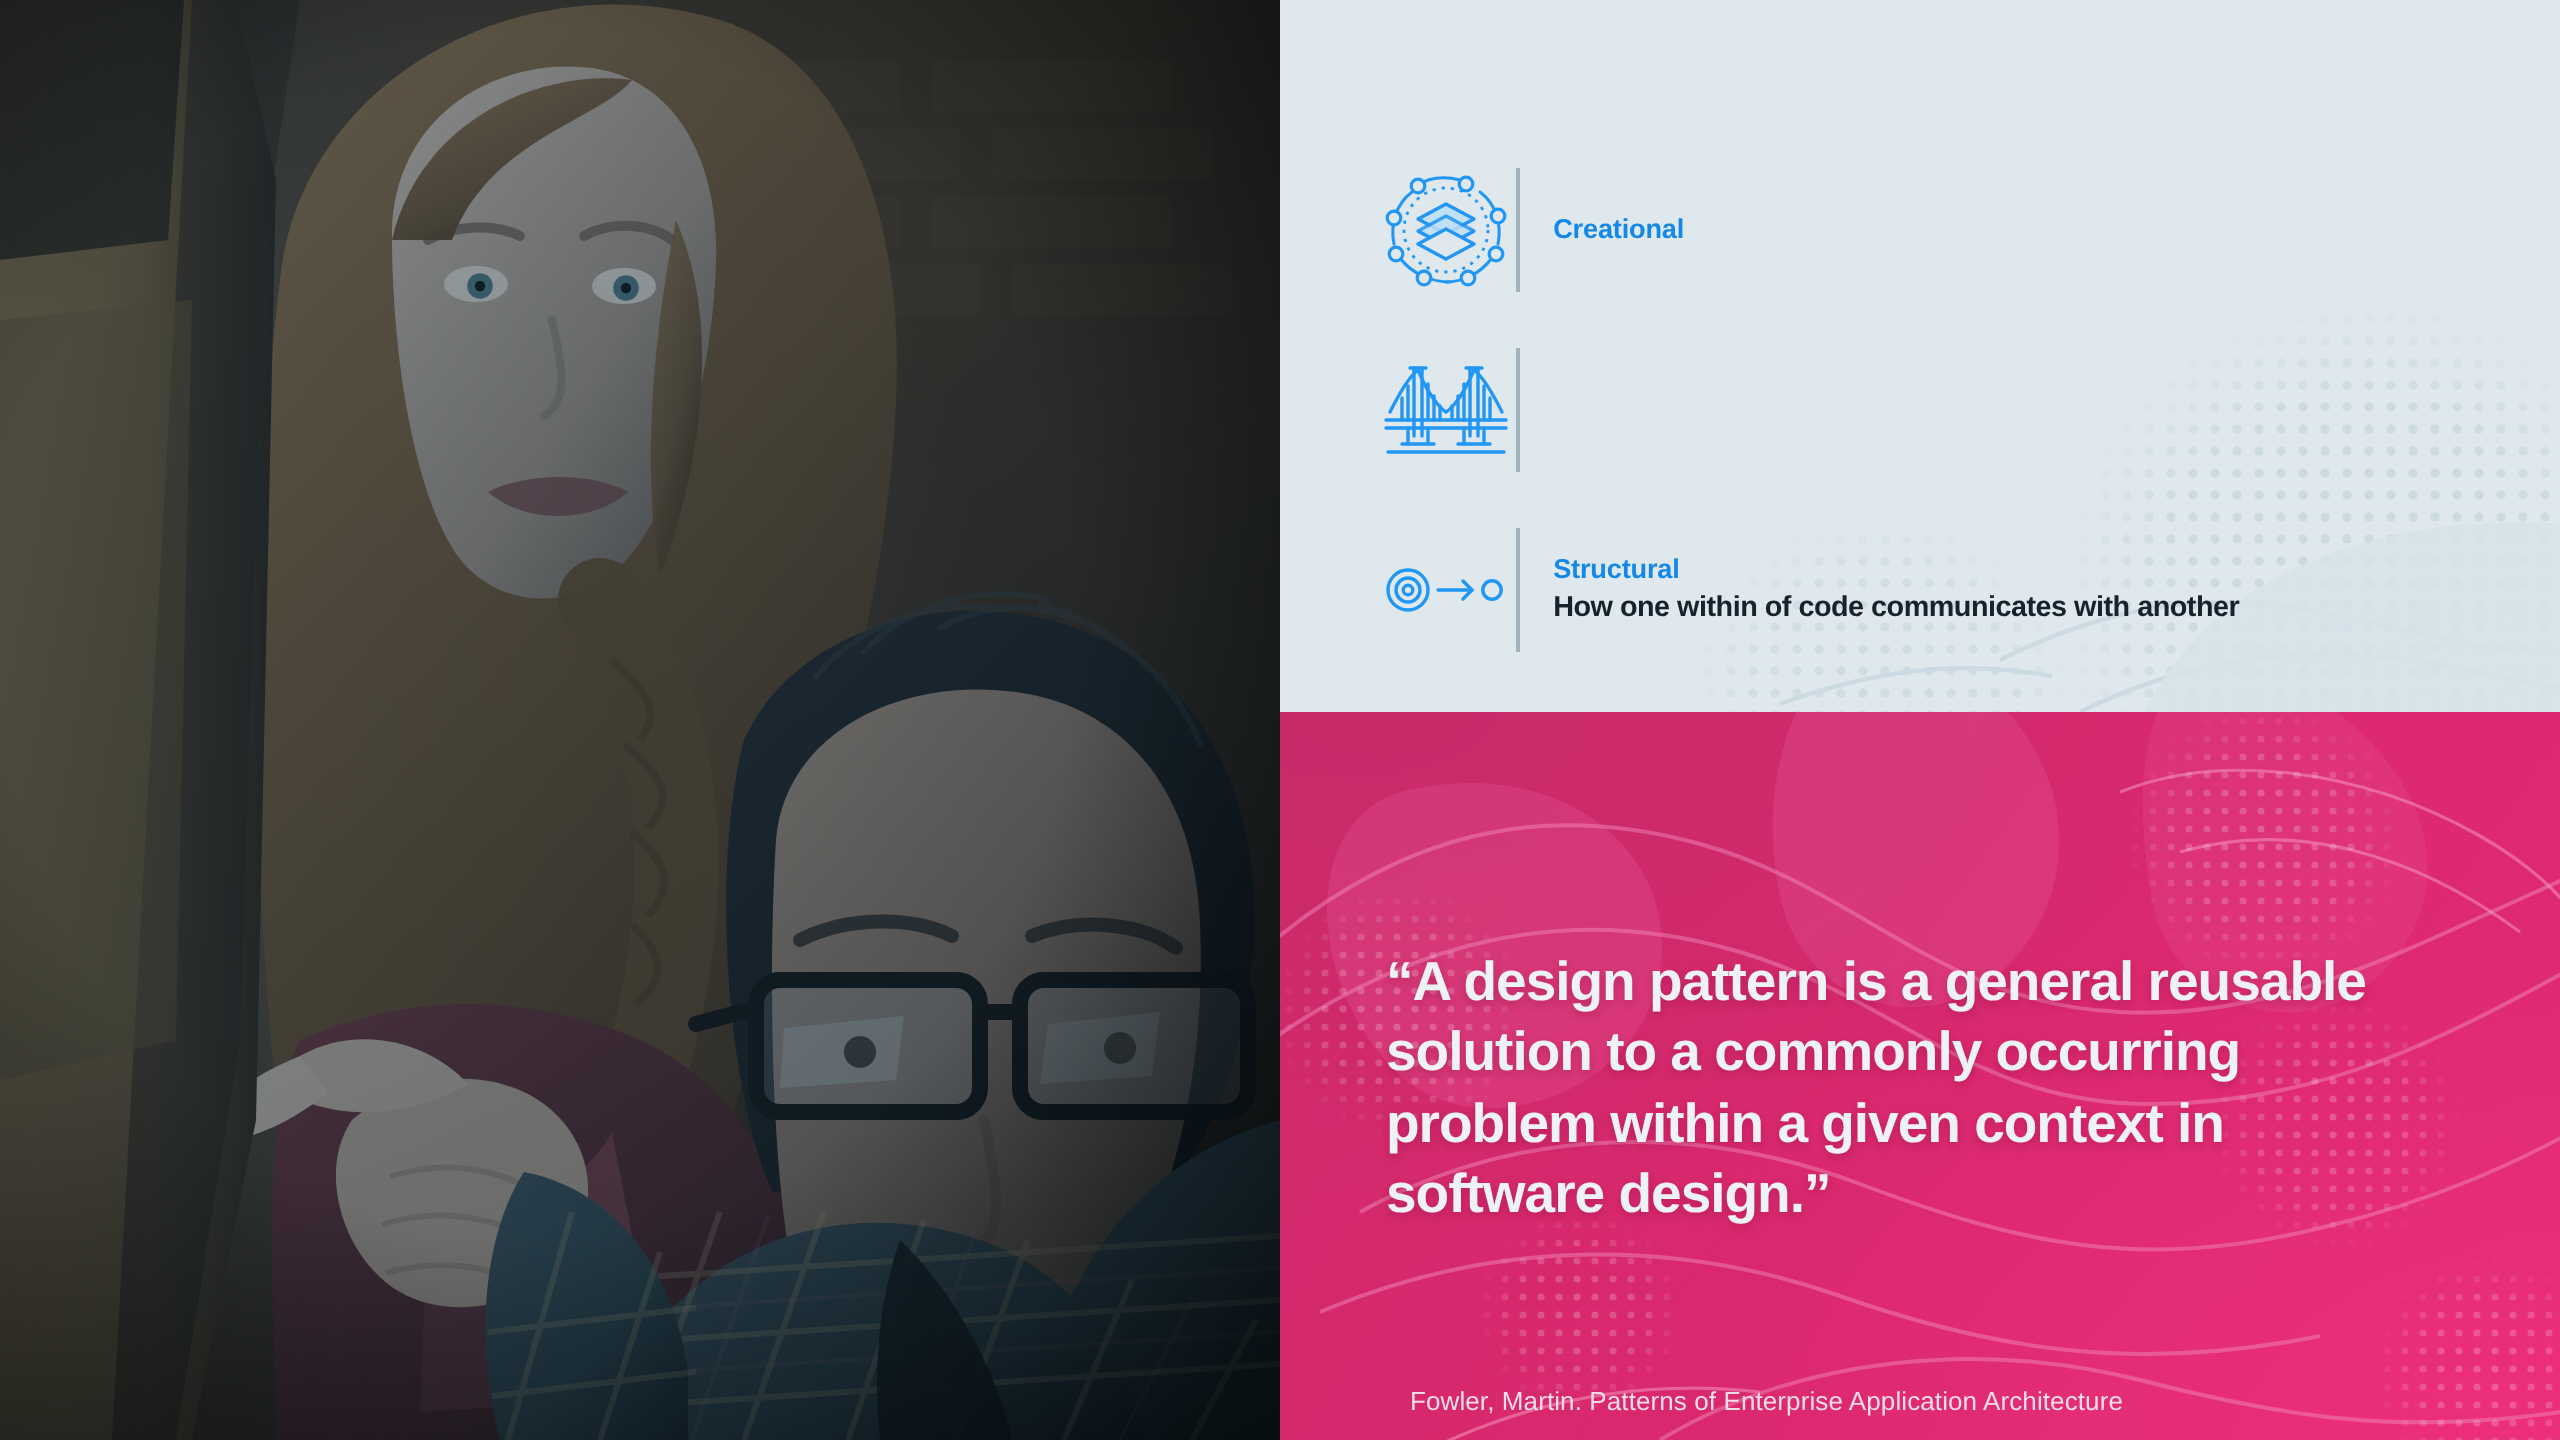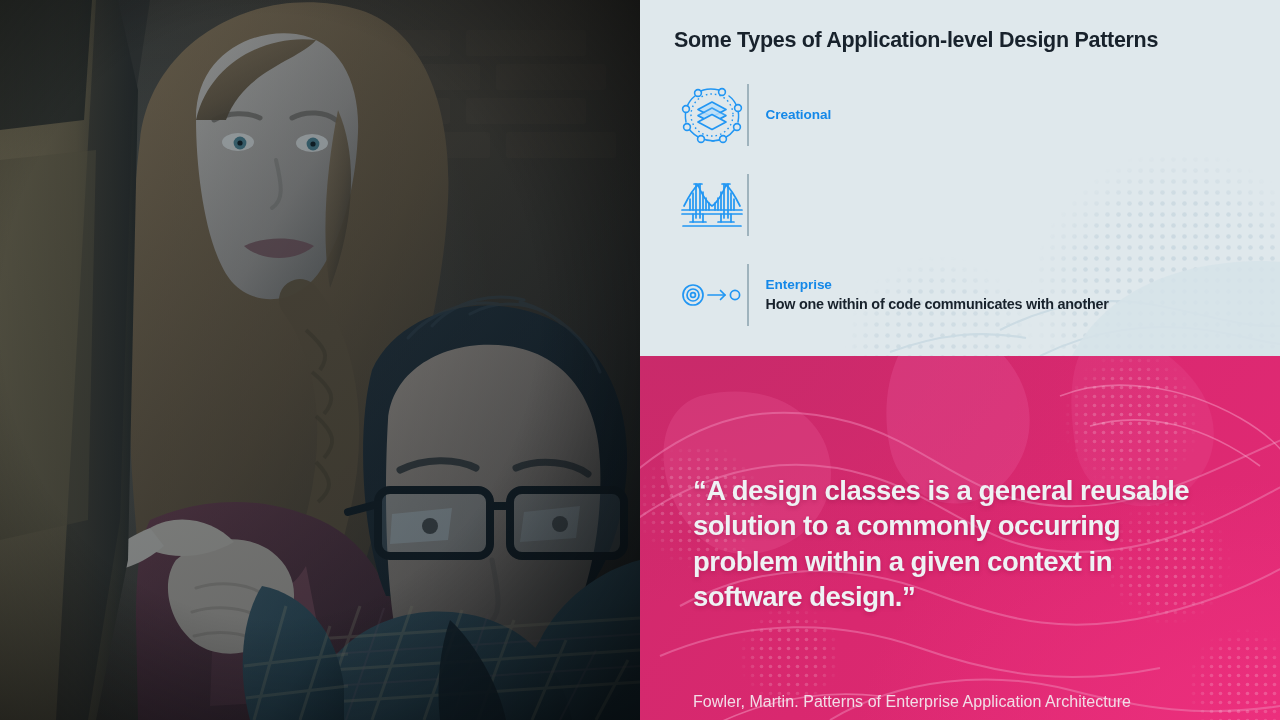--- a/index.html
+++ b/index.html
@@ -28,21 +28,21 @@
 
   .slide-title {
     position:absolute; left:34px; top:28px; width:570px;
     font-size:21.5px; font-weight:bold; letter-spacing:-0.3px;
     color:#18222c; line-height:1.2;
   }
 
   .pattern-list { position:absolute; left:0; top:84px; width:640px; }
   .pattern-row {
     position:relative; display:flex; align-items:center;
-    height:62px; margin-bottom:28px; padding-left:37px;
+    height:62px; margin-bottom:28px; padding-left:48px;
   }
   .pattern-row:last-child { margin-bottom:0; }
   .p-icon {
     width:70px; height:62px; display:flex;
     align-items:center; justify-content:center; flex:0 0 70px;
   }
   .p-rule {
     width:1.6px; height:62px; background:#9fb3bd; flex:0 0 1.6px;
     margin-right:17px;
   }
@@ -73,22 +73,22 @@
     letter-spacing:-0.4px;
     text-shadow:0 2px 4px rgba(120,10,55,0.28);
   }
   .quote-body {
     position:absolute; left:53px; top:117px; width:500px;
     font-size:27.5px; font-weight:bold; color:#eef2f4;
     line-height:1.29; letter-spacing:-0.5px;
     text-shadow:0 2px 4px rgba(120,10,55,0.28);
   }
   .quote-cite {
-    position:absolute; left:53px; top:337px;
-    font-size:16px; font-weight:normal; color:#f2dde7;
+    position:absolute; left:65px; top:337px;
+    font-size:13px; font-weight:normal; color:#f2dde7;
     letter-spacing:0.05px;
   }
 </style>
 </head>
 <body>
 
 <div class="slide">
 
   <div class="photo">
     <svg viewBox="0 0 640 720" preserveAspectRatio="xMidYMid slice" aria-hidden="true">
@@ -317,21 +317,20 @@
         <g fill="none" stroke="#cbdbe3" stroke-width="2.2" opacity="0.95">
           <path d="M360 330 C420 300 470 296 520 306 C572 316 606 328 640 326"></path>
           <path d="M400 356 C452 330 510 322 566 330 C600 335 622 342 640 344"></path>
           <path d="M250 352 C300 334 340 330 386 338"></path>
         </g>
         <g fill="#d6e3e9" opacity="0.85">
           <path d="M432 356 C460 300 520 268 596 262 C624 260 640 262 640 262 L640 356 Z"></path>
         </g>
       </svg>
 
-      <div class="slide-title">Some Types of Application-level Design Patterns</div>
 
       <div class="pattern-list">
 
         <div class="pattern-row">
           <div class="p-icon">
             <svg width="62" height="62" viewBox="0 0 62 62" aria-hidden="true">
               <g stroke="#2196f3" fill="none" stroke-width="1.5">
                 <path d="M14 12 C6 18 3 28 5 38" stroke-linecap="round"></path>
                 <path d="M48 12 C56 18 59 28 57 38" stroke-linecap="round"></path>
                 <path d="M8 45 C14 53 24 57 33 57" stroke-linecap="round"></path>
@@ -418,21 +417,21 @@
                 <circle cx="12" cy="15" r="6"></circle>
                 <circle cx="12" cy="15" r="2.4"></circle>
                 <path d="M27 15 L44 15" stroke-linecap="round"></path>
                 <path d="M39.5 10.5 L44 15 L39.5 19.5" stroke-linecap="round" stroke-linejoin="round"></path>
                 <circle cx="54" cy="15" r="4.6"></circle>
               </g>
             </svg>
           </div>
           <div class="p-rule"></div>
           <div class="p-text">
-            <div class="p-title">Enterprise</div>
+            <div class="p-title">Structural</div>
             <div class="p-desc">How one within of code communicates with another</div>
           </div>
         </div>
 
       </div>
     </div>
 
     <div class="panel-pink">
 
       <svg class="tex" viewBox="0 0 640 364" preserveAspectRatio="none" aria-hidden="true">
@@ -483,18 +482,18 @@
           <path d="M-10 430 C60 360 150 330 240 340"></path>
         </g>
 
         <rect x="0" y="0" width="640" height="364" fill="url(#dotsPink)" mask="url(#pm1)"></rect>
         <rect x="0" y="0" width="640" height="364" fill="url(#dotsPink)" mask="url(#pm2)"></rect>
         <rect x="0" y="0" width="640" height="364" fill="url(#dotsPink)" mask="url(#pm3)"></rect>
         <rect x="0" y="0" width="640" height="364" fill="url(#dotsPink)" mask="url(#pm4)"></rect>
         <rect x="0" y="0" width="640" height="364" fill="url(#dotsPink)" mask="url(#pm5)"></rect>
       </svg>
 
-      <div class="quote-body">“A design classes is a general reusable solution to a commonly occurring problem within a given context in software design.”</div>
+      <div class="quote-body">“A design pattern is a general reusable solution to a commonly occurring problem within a given context in software design.”</div>
       <div class="quote-cite">Fowler, Martin. Patterns of Enterprise Application Architecture</div>
     </div>
 
   </div>
 </div>
 
 </body></html>

